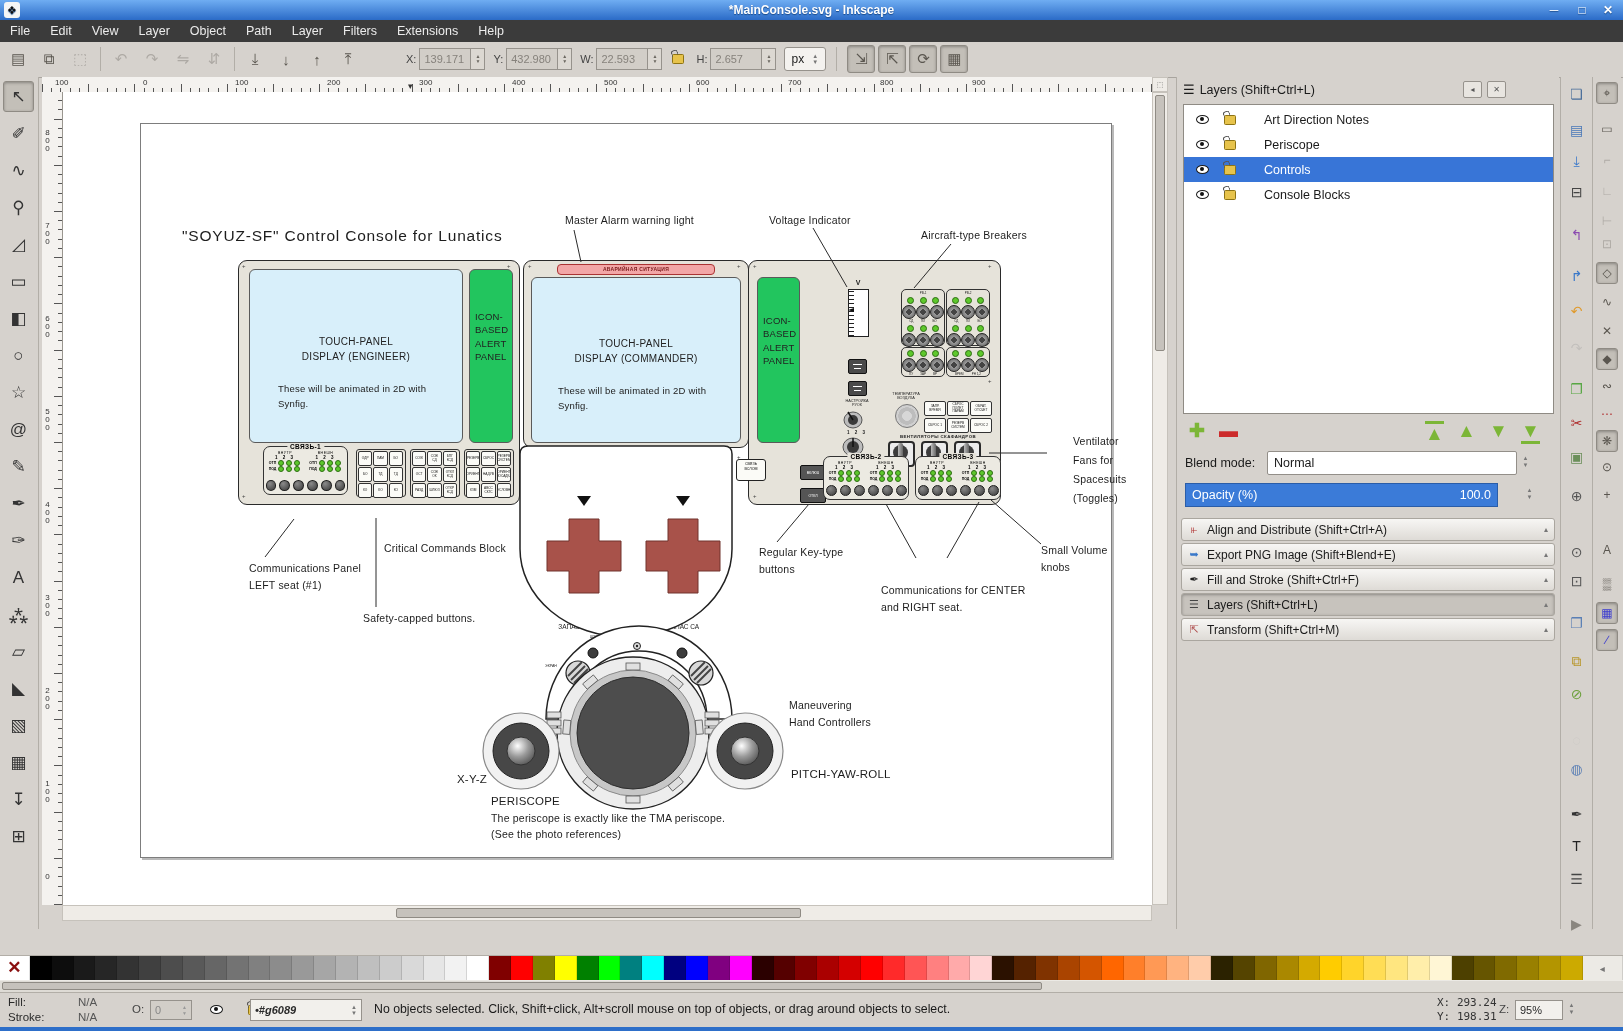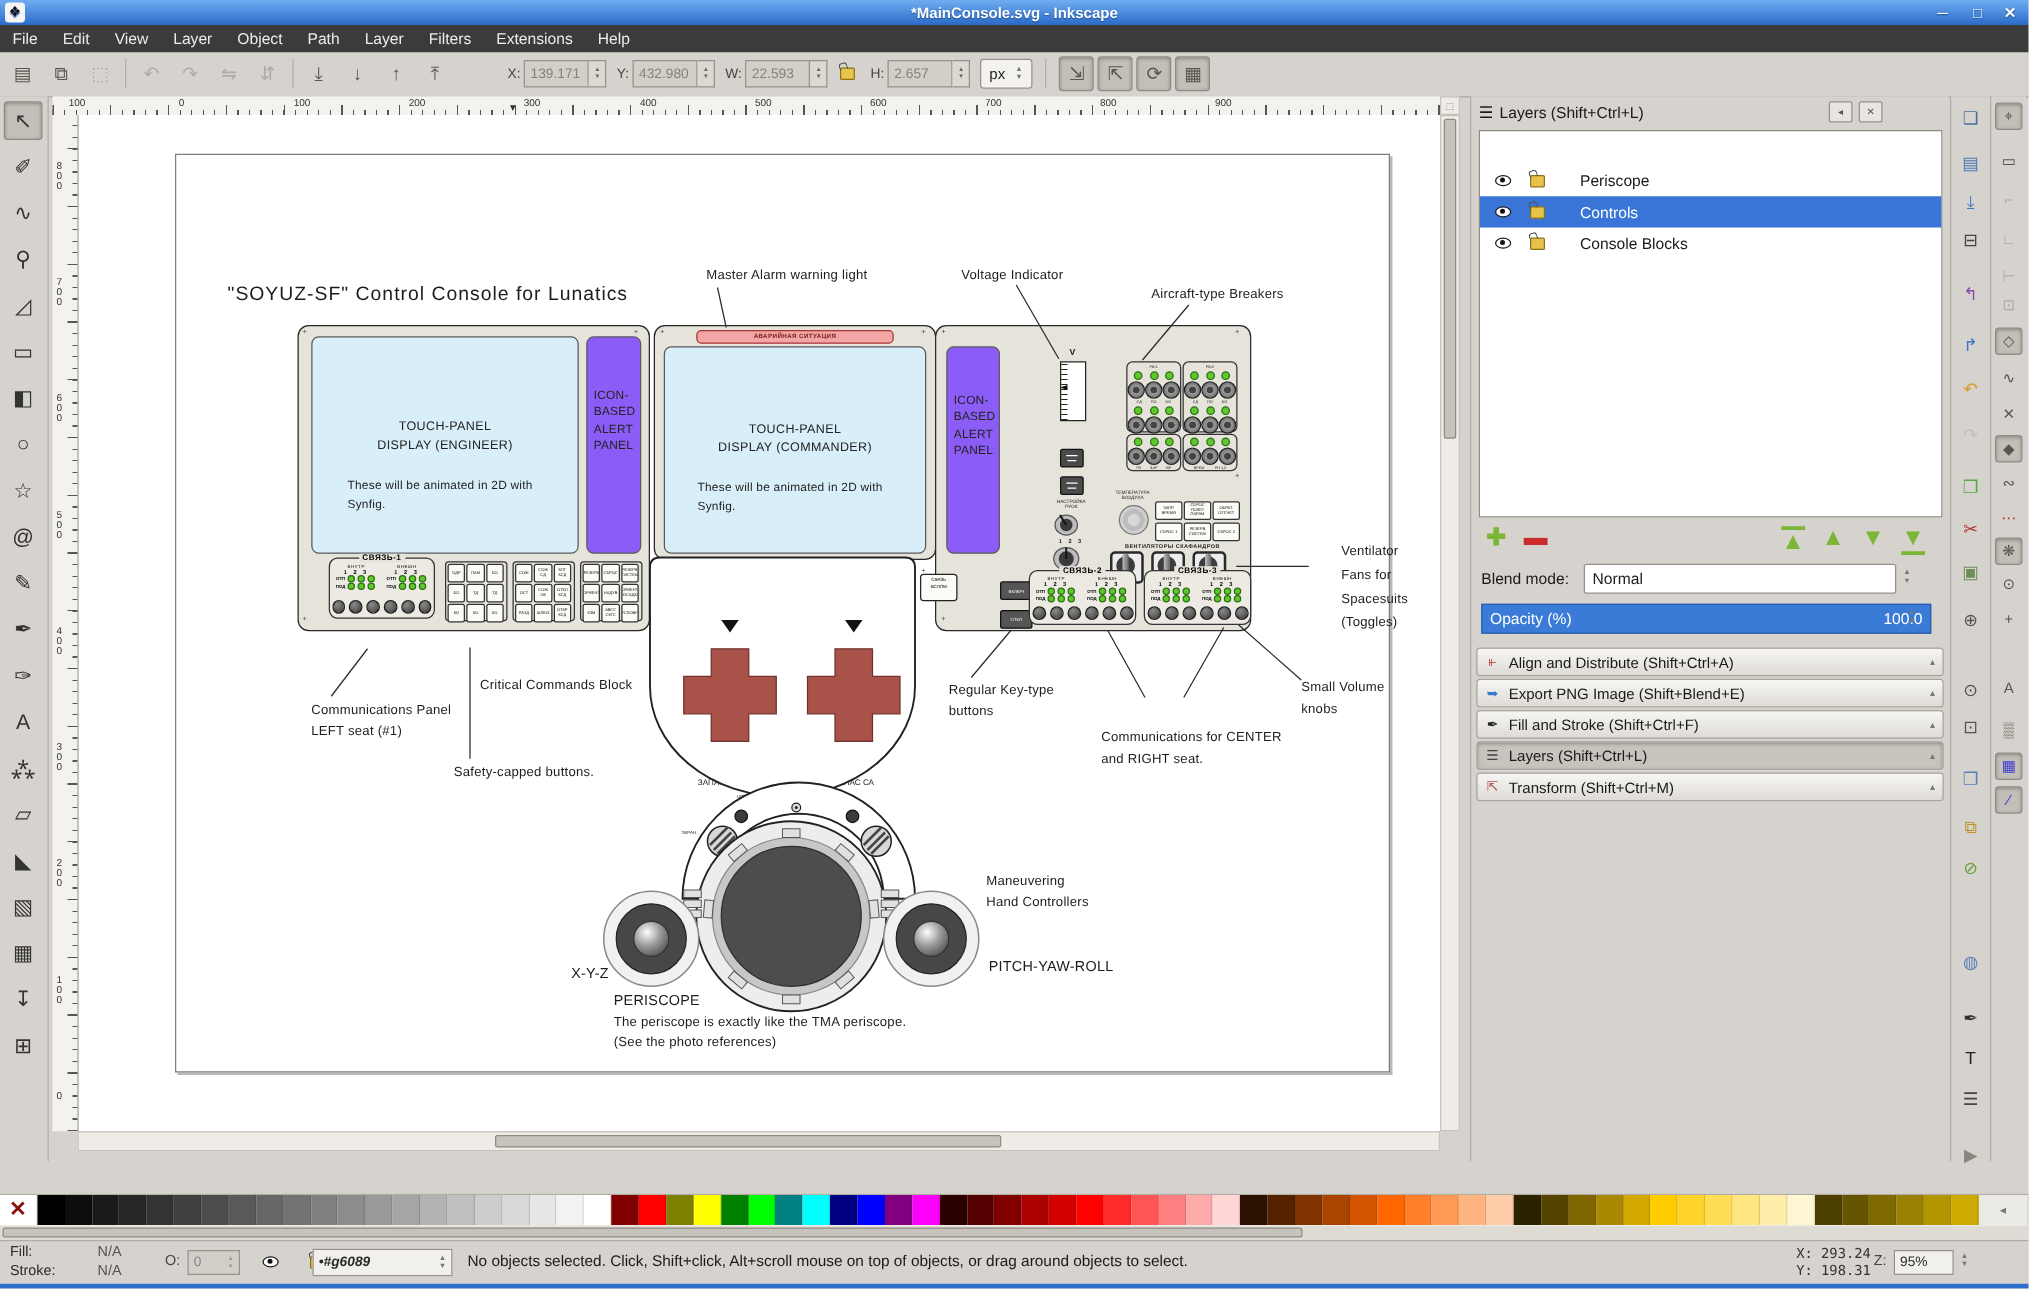--- a/index.html
+++ b/index.html
@@ -33,21 +33,21 @@
 background-image:repeating-linear-gradient(0deg,#555 0 1px,transparent 1px 9.24px),repeating-linear-gradient(0deg,#555 0 1px,transparent 1px 46.2px);background-size:4px 100%,8px 100%;background-position:right top;background-repeat:no-repeat}
 .rlabel{position:absolute;font-size:8px;color:#333}
 .vlabel{writing-mode:vertical-rl;text-orientation:upright;letter-spacing:-1px}
 #canvasArea{position:absolute;left:63px;top:92px;width:1089px;height:813px;background:#ffffff;overflow:hidden}
 #page{position:absolute;left:77px;top:31px;width:970px;height:733px;background:#fff;border:1px solid #7d7d7d;box-shadow:2px 2px 0 #b9b9b9}
 .scrolltrack{position:absolute;background:#efece7;border:1px solid #c6c2bb;box-sizing:border-box}
 .thumb{position:absolute;background:#c6c2bc;border:1px solid #8f8b84;border-radius:2px;box-sizing:border-box}
 
 .block{position:absolute;background:#e6e3da;border:1.5px solid #2a2a2a;border-radius:9px}
 .screen{position:absolute;background:#d8effa;border:1px solid #5a5a5a;border-radius:6px}
-.mint{background:#8b5cf6}
+.mint{background:#22c55e}
 .sc-title{position:absolute;width:100%;text-align:center;font-size:10px;color:#222;line-height:1.5;letter-spacing:.3px}
 .sc-note{position:absolute;font-size:9.5px;color:#222;line-height:1.55;letter-spacing:.2px}
 .alarm{position:absolute;background:#f2a6a6;border:1px solid #a33;border-radius:4px;text-align:center;font-size:5px;font-weight:bold;color:#7a1a1a;line-height:8px;letter-spacing:.3px}
 .note{position:absolute;font-size:10.5px;color:#1d1d1d;letter-spacing:.2px;white-space:nowrap;line-height:1.6}
 .mini{position:absolute;color:#222;text-align:center}
 .comm{position:absolute;background:#eceae2;border:1px solid #333;border-radius:7px}
 .cp-title{position:absolute;top:-4px;left:50%;transform:translateX(-50%);background:#e6e3da;padding:0 3px;font-size:6.5px;font-weight:bold;letter-spacing:.4px;white-space:nowrap}
 .cpc{position:absolute;top:4px;width:36px}
 .cph{font-size:3.5px;text-align:center;letter-spacing:.5px}
 .cpd{font-size:4.5px;text-align:center;font-weight:bold;letter-spacing:2px}
@@ -685,20 +685,25 @@
   <div class="scrolltrack" style="left:1152px;top:77px;width:16px;height:15px;font-size:7px;display:flex;align-items:center;justify-content:center;color:#666">⬚</div>
 
   <div id="dock">
     <div class="dockhead">
         <span style="font-size:13px;margin-right:5px">☰</span>
         <span>Layers (Shift+Ctrl+L)</span>
       </div>
     <div class="hbtn" style="left:286px">◂</div>
     <div class="hbtn" style="left:310px">✕</div>
     <div id="layerlist">
+      <div class="lrow" style="top:2px">
+          <span style="margin-left:12px" class="eye-icon"></span>
+          <span style="margin-left:15px" class="lock-icon"></span>
+          <span style="margin-left:28px">Art Direction Notes</span>
+        </div>
       <div class="lrow" style="top:27px">
           <span style="margin-left:12px" class="eye-icon"></span>
           <span style="margin-left:15px" class="lock-icon"></span>
           <span style="margin-left:28px">Periscope</span>
         </div>
       <div class="lrow sel" style="top:52px">
           <span style="margin-left:12px" class="eye-icon"></span>
           <span style="margin-left:15px" class="lock-icon"></span>
           <span style="margin-left:28px">Controls</span>
         </div>
@@ -712,21 +717,21 @@
     <span class="greenbtn" style="left:42px;top:344px;color:#cc2b2b">▬</span>
     <span class="greenbtn" style="left:248px;top:344px;border-top:3px solid #7cb637">▲</span>
     <span class="greenbtn" style="left:280px;top:344px">▲</span>
     <span class="greenbtn" style="left:312px;top:344px">▼</span>
     <span class="greenbtn" style="left:344px;top:344px;border-bottom:3px solid #7cb637">▼</span>
     <span class="dlabel abs" style="left:8px;top:379px">Blend mode:</span>
     <div class="dropdown" style="left:90px;top:374px;width:250px">
         <span>Normal</span>
       </div>
     <div class="ddspin" style="left:342px;top:378px">▲<br>▼</div>
-    <div id="opacitybar" style="left:8px;top:406px;width:360px;height:24px">
+    <div id="opacitybar" style="left:8px;top:406px;width:313px;height:24px">
       <span>Opacity (%)</span>
       <span>100.0</span>
     </div>
     <div class="ddspin" style="left:346px;top:410px">▲<br>▼</div>
     <div id="dlgbars">
         <div class="dlgbar" style="top: 441px;">
           <span class="dlgicon" style="color: rgb(176, 48, 48);">⫦</span>
           <span>Align and Distribute (Shift+Ctrl+A)</span>
           <span class="tri">▴</span>
         </div>

